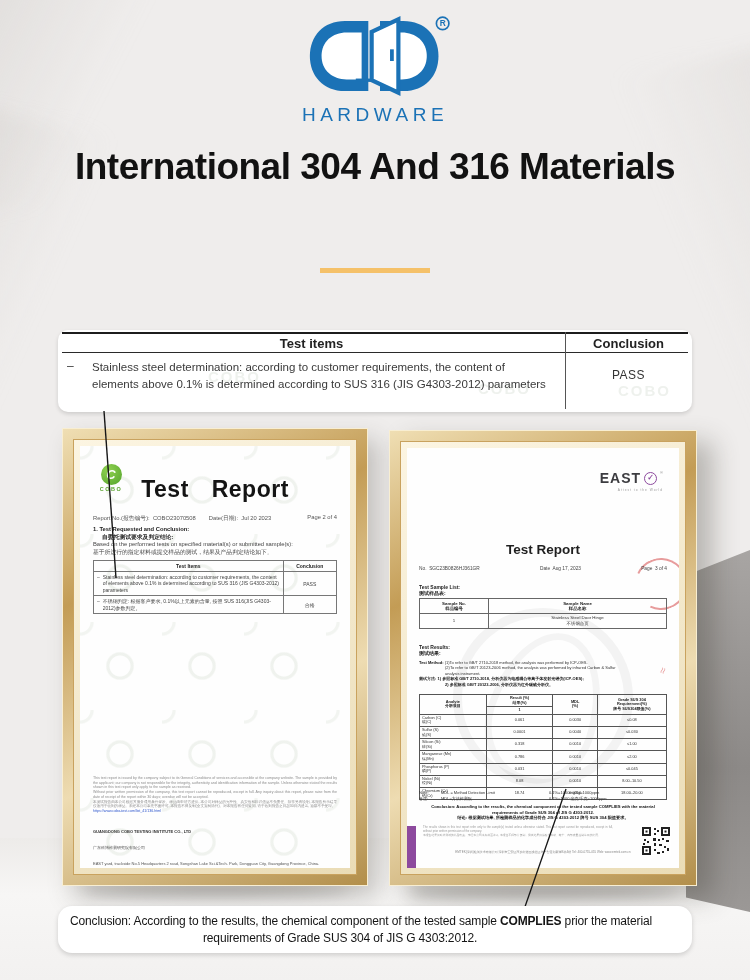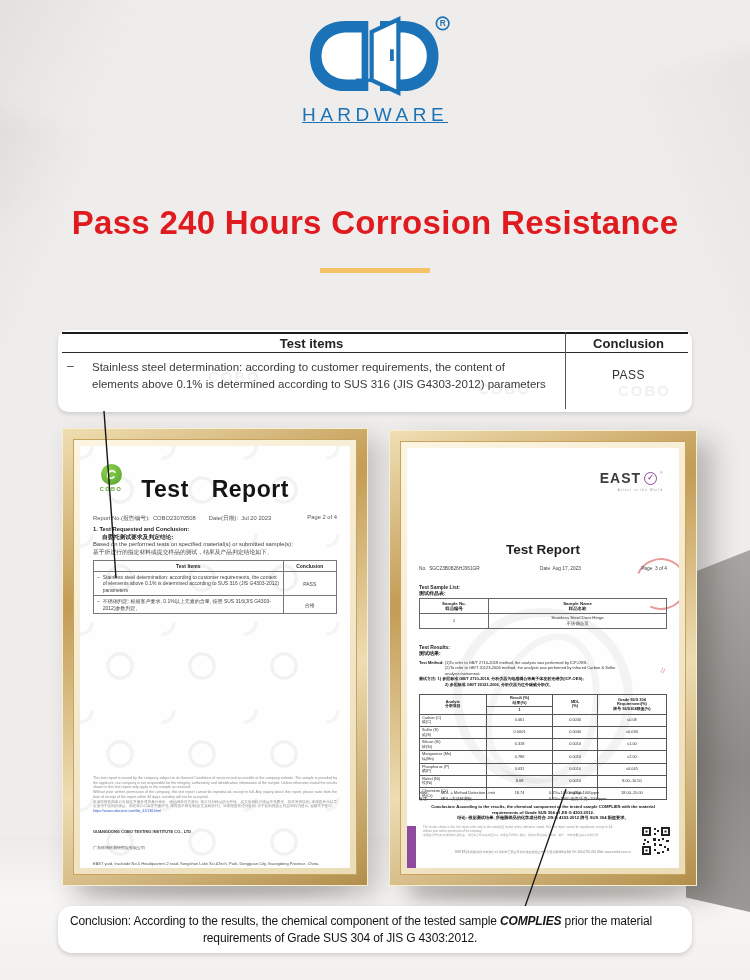--- a/index.html
+++ b/index.html
@@ -17,21 +17,21 @@
   .floor { position:absolute; left:0; top:838px; width:750px; height:142px; background:linear-gradient(#edebe9, #f7f6f5 40%, #f2f1f0); }
   .shadow-wedge { position:absolute; left:686px; top:550px; width:64px; height:362px;
     background:linear-gradient(to bottom, #a8a5a3, #8d8a88 60%, #9b9896);
     clip-path:polygon(0 7%, 100% 0, 100% 100%, 0 96%); }
   .frame-floor-shadow { position:absolute; height:12px; background:rgba(40,35,30,.28); filter:blur(7px); border-radius:50%; }
   .ffs-left { left:84px; top:884px; width:268px; }
   .ffs-right { left:408px; top:886px; width:272px; }
 
   
   .logo-block { position:absolute; left:0; top:14px; width:750px; text-align:center; }
-  .logo-word { color:#1b72b6; font-size:19px; letter-spacing:4.5px; margin-top:2px;text-decoration:underline; }
+  .logo-word { color:#1b72b6; font-size:19px; letter-spacing:4.5px; margin-top:2px; }
 
   
   .title { position:absolute; left:0; top:146px; width:750px; text-align:center;
     font-size:37px; font-weight:bold; color:#121212; letter-spacing:-0.5px; }
   .subtitle { position:absolute; left:0; top:204px; width:750px; text-align:center;
     font-size:33px; font-weight:bold; letter-spacing:.3px; }
   .divider { position:absolute; left:320px; top:268px; width:110px; height:5px; }
 
   
   .summary-card { position:absolute; left:58px; top:330px; width:634px; height:82px;
@@ -120,21 +120,21 @@
   .big-ring::after { content:""; position:absolute; left:28px; top:14px; width:96px; height:140px; border:7px solid rgba(110,110,110,.07); border-radius:50% 50% 50% 50% / 60% 60% 40% 40%; transform:rotate(18deg); }
   .stamp { position:absolute; right:-16px; top:110px; width:60px; height:170px; opacity:.5; }
   .stamp-ring { width:52px; height:52px; border:2.5px solid #d23c3c; border-left-color:transparent; border-radius:50%; transform:rotate(-20deg); }
   .stamp-mark { margin-top:34px; margin-left:10px; color:#d23c3c; font-size:11px; transform:rotate(-70deg); }
 
   
   .conclusion-bar { position:absolute; left:58px; top:906px; width:634px; height:47px;
     background:#fff; border-radius:14px; box-shadow:0 2px 5px rgba(0,0,0,.16);
     z-index:5; padding:7px 12px; font-size:12px; letter-spacing:-0.15px; color:#151515; line-height:16.5px; }
   .conclusion-bar .l2 { padding-left:133px; }
-  .conclusion-bar b { font-weight:bold;font-style:italic; }
+  .conclusion-bar b { font-weight:bold; }
   .callouts { position:absolute; left:0; top:0; z-index:4; pointer-events:none; }
 </style>
 </head>
 <body>
 
 <div class="page">
 
   <div class="fold fold-a"></div>
   <div class="fold fold-b"></div>
   <div class="fold fold-c"></div>
@@ -151,21 +151,21 @@
       <path d="M105 22 H123 C140 22 153 33 153 50 C153 67 140 78 123 78 H105 Z" fill="#fff"></path>
       <path d="M87 21 L119 6 L119 94 L87 79 Z" fill="#fff" stroke="#1b72b6" stroke-width="5"></path>
       <rect x="109" y="42" width="4.5" height="14" fill="#1b72b6"></rect>
       <path d="M68 79 H87" stroke="#1b72b6" stroke-width="4"></path>
       <circle cx="172" cy="11" r="7.5" fill="none" stroke="#1b72b6" stroke-width="2"></circle>
       <text x="172" y="14.5" font-size="10" font-weight="bold" fill="#1b72b6" text-anchor="middle" font-family="Liberation Sans, sans-serif">R</text>
     </svg>
     <div class="logo-word">HARDWARE</div>
   </div>
 
-  <div class="subtitle" style="color:#e01b1f;">Pass 240 Hours Corrosion Resistance</div>
+  <div class="title">International 304 And 316 Materials</div>
   <div class="divider" style="background:#f5c169;"></div>
 
   <div class="summary-card">
     <span class="sc-wm" style="left:150px; top:38px;">COBO</span>
     <span class="sc-wm" style="left:420px; top:50px;">COBO</span>
     <span class="sc-wm" style="left:560px; top:52px;">COBO</span>
     <div class="sc-topline"></div>
     <div class="sc-h-items">Test items</div>
     <div class="sc-h-conc">Conclusion</div>
     <div class="sc-headline"></div>

